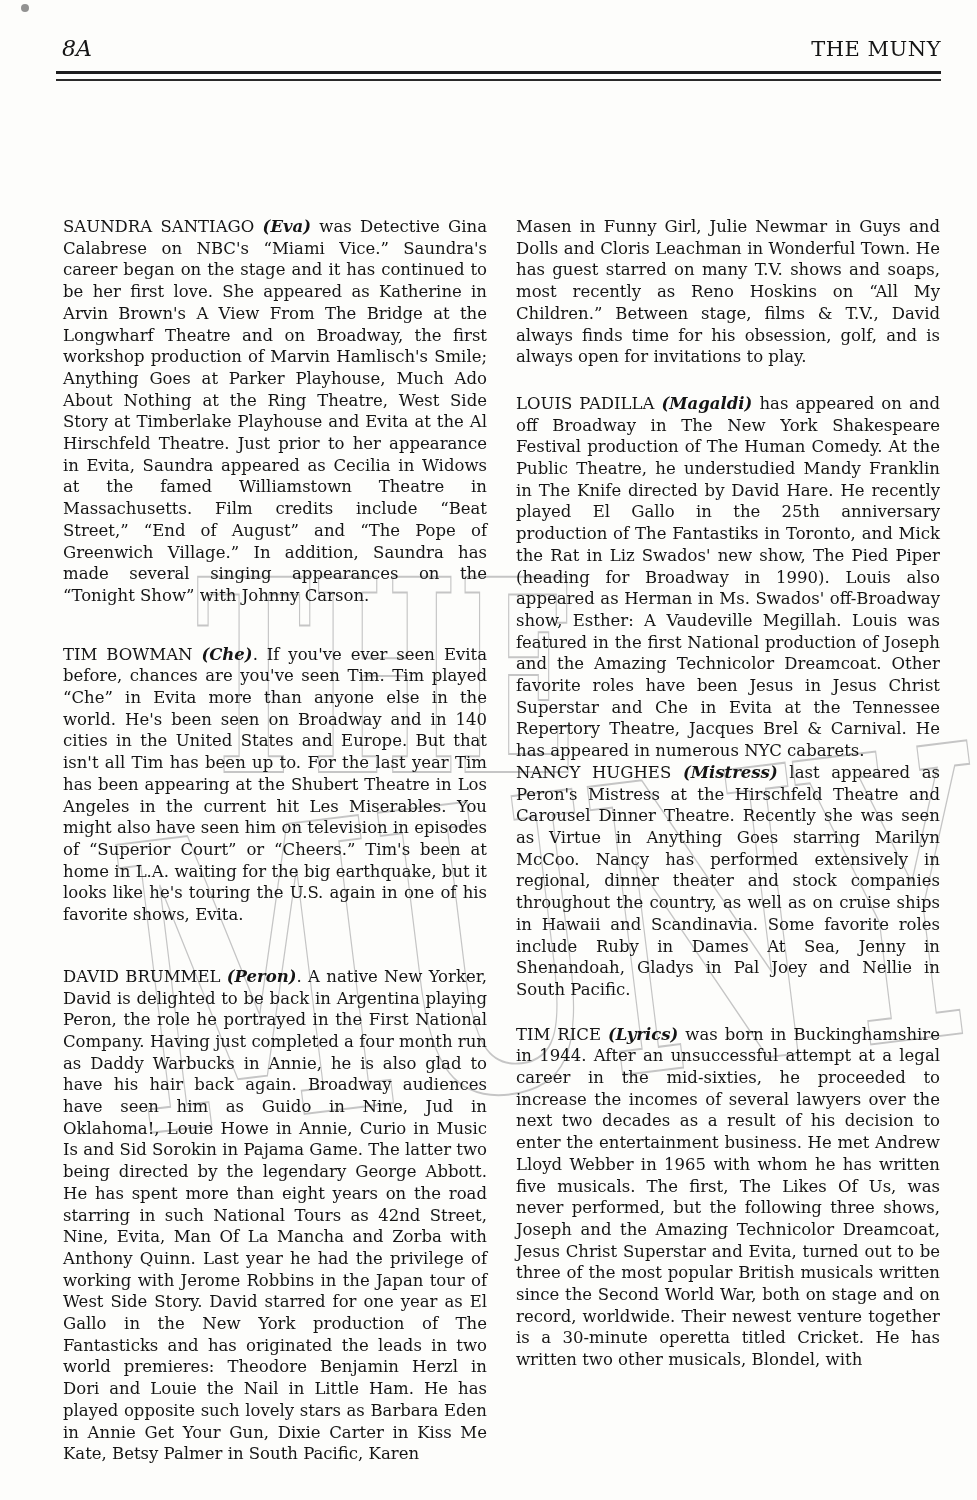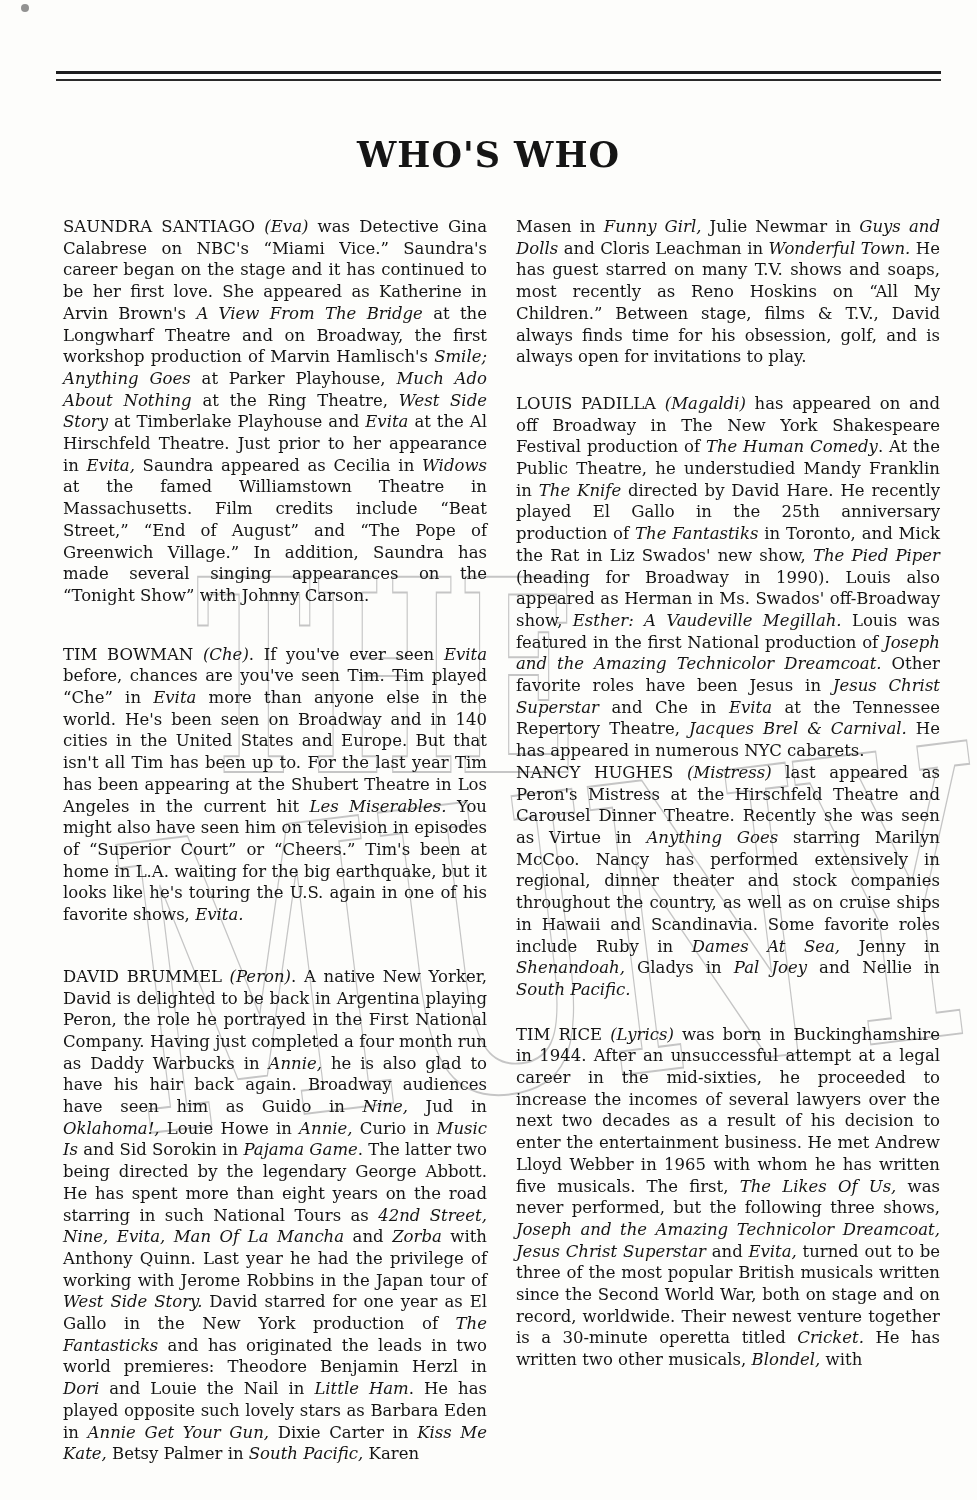--- a/index.html
+++ b/index.html
@@ -25,43 +25,46 @@
   }
   .col-left{left:63px;}
   .col-right{left:516px;}
   .col p{margin:0; position:relative; z-index:2;}
   .col-left p.p2{margin-top:37px;}
   .col-left p.p3{margin-top:40px;}
   .col-right p.p2{margin-top:25px;}
   .col-right p.p3{}
   .col-right p.p4{margin-top:23px;}
   .b{font-weight:400;}
-  .i{font-style:italic;}
-  .bi{font-weight:400; font-style:italic;}
+  .i{}
+  .bi{font-weight:700; font-style:italic;}
   .scan-spot{position:absolute; left:21px; top:4px; width:8px; height:8px;
     background:#3a3a3a; border-radius:50%; opacity:.55;}
 </style>
 </head>
 <body>
 
 <div class="page">
 
   <svg class="watermark" width="977" height="1500" viewBox="0 0 977 1500" aria-hidden="true">
     <g fill="none" stroke="#c5c5c5" stroke-width="2" font-family="DejaVu Serif, Liberation Serif, serif" font-weight="bold">
       <text x="196" y="772" font-size="268" textLength="380" lengthAdjust="spacingAndGlyphs">THE</text>
       <text x="128" y="1082" font-size="398" textLength="865" lengthAdjust="spacingAndGlyphs" transform="rotate(-7 560 1000)">MUNY</text>
     </g>
   </svg>
 
   <div class="scan-spot"></div>
 
+  <div class="header-row">
+    <span class="page-number">8A</span>
+    <span class="publication">THE MUNY</span>
+  </div>
   <div class="rule-top"></div>
   <div class="rule-bottom"></div>
 
-  <div class="page-title">WHO'S WHO</div>
 
   <div class="col col-left">
     <p class="p1"><span class="b">SAUNDRA SANTIAGO </span><span class="bi">(Eva)</span><span> was Detective Gina Calabrese on NBC's “Miami Vice.” Saundra's career began on the stage and it has continued to be her first love. She appeared as Katherine in Arvin Brown's </span><span class="i">A View From The Bridge</span><span> at the Longwharf Theatre and on Broadway, the first workshop production of Marvin Hamlisch's </span><span class="i">Smile; Anything Goes</span><span> at Parker Playhouse, </span><span class="i">Much Ado About Nothing</span><span> at the Ring Theatre, </span><span class="i">West Side Story</span><span> at Timberlake Playhouse and </span><span class="i">Evita</span><span> at the Al Hirschfeld Theatre. Just prior to her appearance in </span><span class="i">Evita,</span><span> Saundra appeared as Cecilia in </span><span class="i">Widows</span><span> at the famed Williamstown Theatre in Massachusetts. Film credits include “Beat Street,” “End of August” and “The Pope of Greenwich Village.” In addition, Saundra has made several singing appearances on the “Tonight Show” with Johnny Carson.</span></p>
     <p class="p2"><span class="b">TIM BOWMAN </span><span class="bi">(Che)</span><span>. If you've ever seen </span><span class="i">Evita</span><span> before, chances are you've seen Tim. Tim played “Che” in </span><span class="i">Evita</span><span> more than anyone else in the world. He's been seen on Broadway and in 140 cities in the United States and Europe. But that isn't all Tim has been up to. For the last year Tim has been appearing at the Shubert Theatre in Los Angeles in the current hit </span><span class="i">Les Miserables.</span><span> You might also have seen him on television in episodes of “Superior Court” or “Cheers.” Tim's been at home in L.A. waiting for the big earthquake, but it looks like he's touring the U.S. again in one of his favorite shows, </span><span class="i">Evita.</span></p>
     <p class="p3"><span class="b">DAVID BRUMMEL </span><span class="bi">(Peron)</span><span>. A native New Yorker, David is delighted to be back in Argentina playing Peron, the role he portrayed in the First National Company. Having just completed a four month run as Daddy Warbucks in </span><span class="i">Annie,</span><span> he is also glad to have his hair back again. Broadway audiences have seen him as Guido in </span><span class="i">Nine,</span><span> Jud in </span><span class="i">Oklahoma!,</span><span> Louie Howe in </span><span class="i">Annie,</span><span> Curio in </span><span class="i">Music Is</span><span> and Sid Sorokin in </span><span class="i">Pajama Game</span><span>. The latter two being directed by the legendary George Abbott. He has spent more than eight years on the road starring in such National Tours as </span><span class="i">42nd Street, Nine, Evita, Man Of La Mancha</span><span> and </span><span class="i">Zorba</span><span> with Anthony Quinn. Last year he had the privilege of working with Jerome Robbins in the Japan tour of </span><span class="i">West Side Story.</span><span> David starred for one year as El Gallo in the New York production of </span><span class="i">The Fantasticks</span><span> and has originated the leads in two world premieres: Theodore Benjamin Herzl in </span><span class="i">Dori</span><span> and Louie the Nail in </span><span class="i">Little Ham</span><span>. He has played opposite such lovely stars as Barbara Eden in </span><span class="i">Annie Get Your Gun,</span><span> Dixie Carter in </span><span class="i">Kiss Me Kate,</span><span> Betsy Palmer in </span><span class="i">South Pacific,</span><span> Karen</span></p>
   </div>
 
   <div class="col col-right">
     <p class="p1"><span>Masen in </span><span class="i">Funny Girl,</span><span> Julie Newmar in </span><span class="i">Guys and Dolls</span><span> and Cloris Leachman in </span><span class="i">Wonderful Town.</span><span> He has guest starred on many T.V. shows and soaps, most recently as Reno Hoskins on “All My Children.” Between stage, films &amp; T.V., David always finds time for his obsession, golf, and is always open for invitations to play.</span></p>
     <p class="p2"><span class="b">LOUIS PADILLA </span><span class="bi">(Magaldi)</span><span> has appeared on and off Broadway in The New York Shakespeare Festival production of </span><span class="i">The Human Comedy</span><span>. At the Public Theatre, he understudied Mandy Franklin in </span><span class="i">The Knife</span><span> directed by David Hare. He recently played El Gallo in the 25th anniversary production of </span><span class="i">The Fantastiks</span><span> in Toronto, and Mick the Rat in Liz Swados' new show, </span><span class="i">The Pied Piper</span><span> (heading for Broadway in 1990). Louis also appeared as Herman in Ms. Swados' off-Broadway show, </span><span class="i">Esther: A Vaudeville Megillah.</span><span> Louis was featured in the first National production of </span><span class="i">Joseph and the Amazing Technicolor Dreamcoat.</span><span> Other favorite roles have been Jesus in </span><span class="i">Jesus Christ Superstar</span><span> and Che in </span><span class="i">Evita</span><span> at the Tennessee Repertory Theatre, </span><span class="i">Jacques Brel &amp; Carnival.</span><span> He has appeared in numerous NYC cabarets.</span></p>

